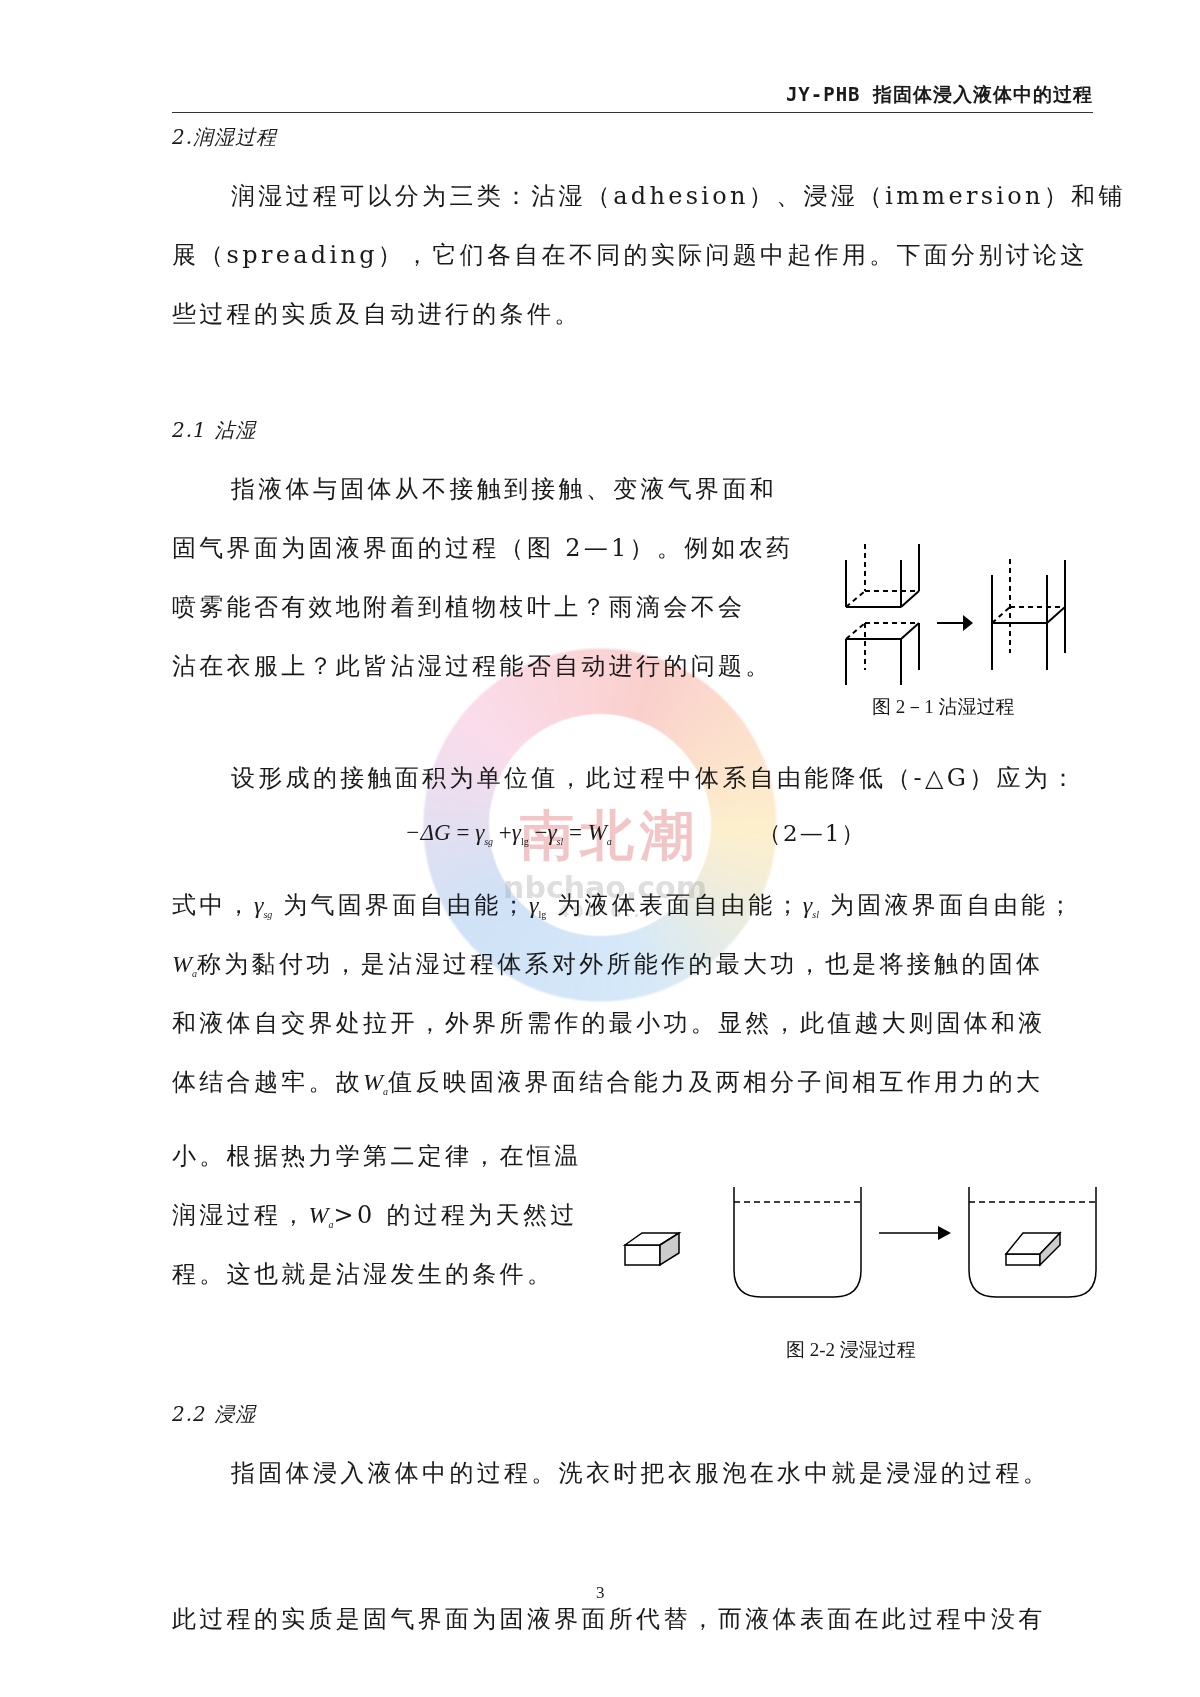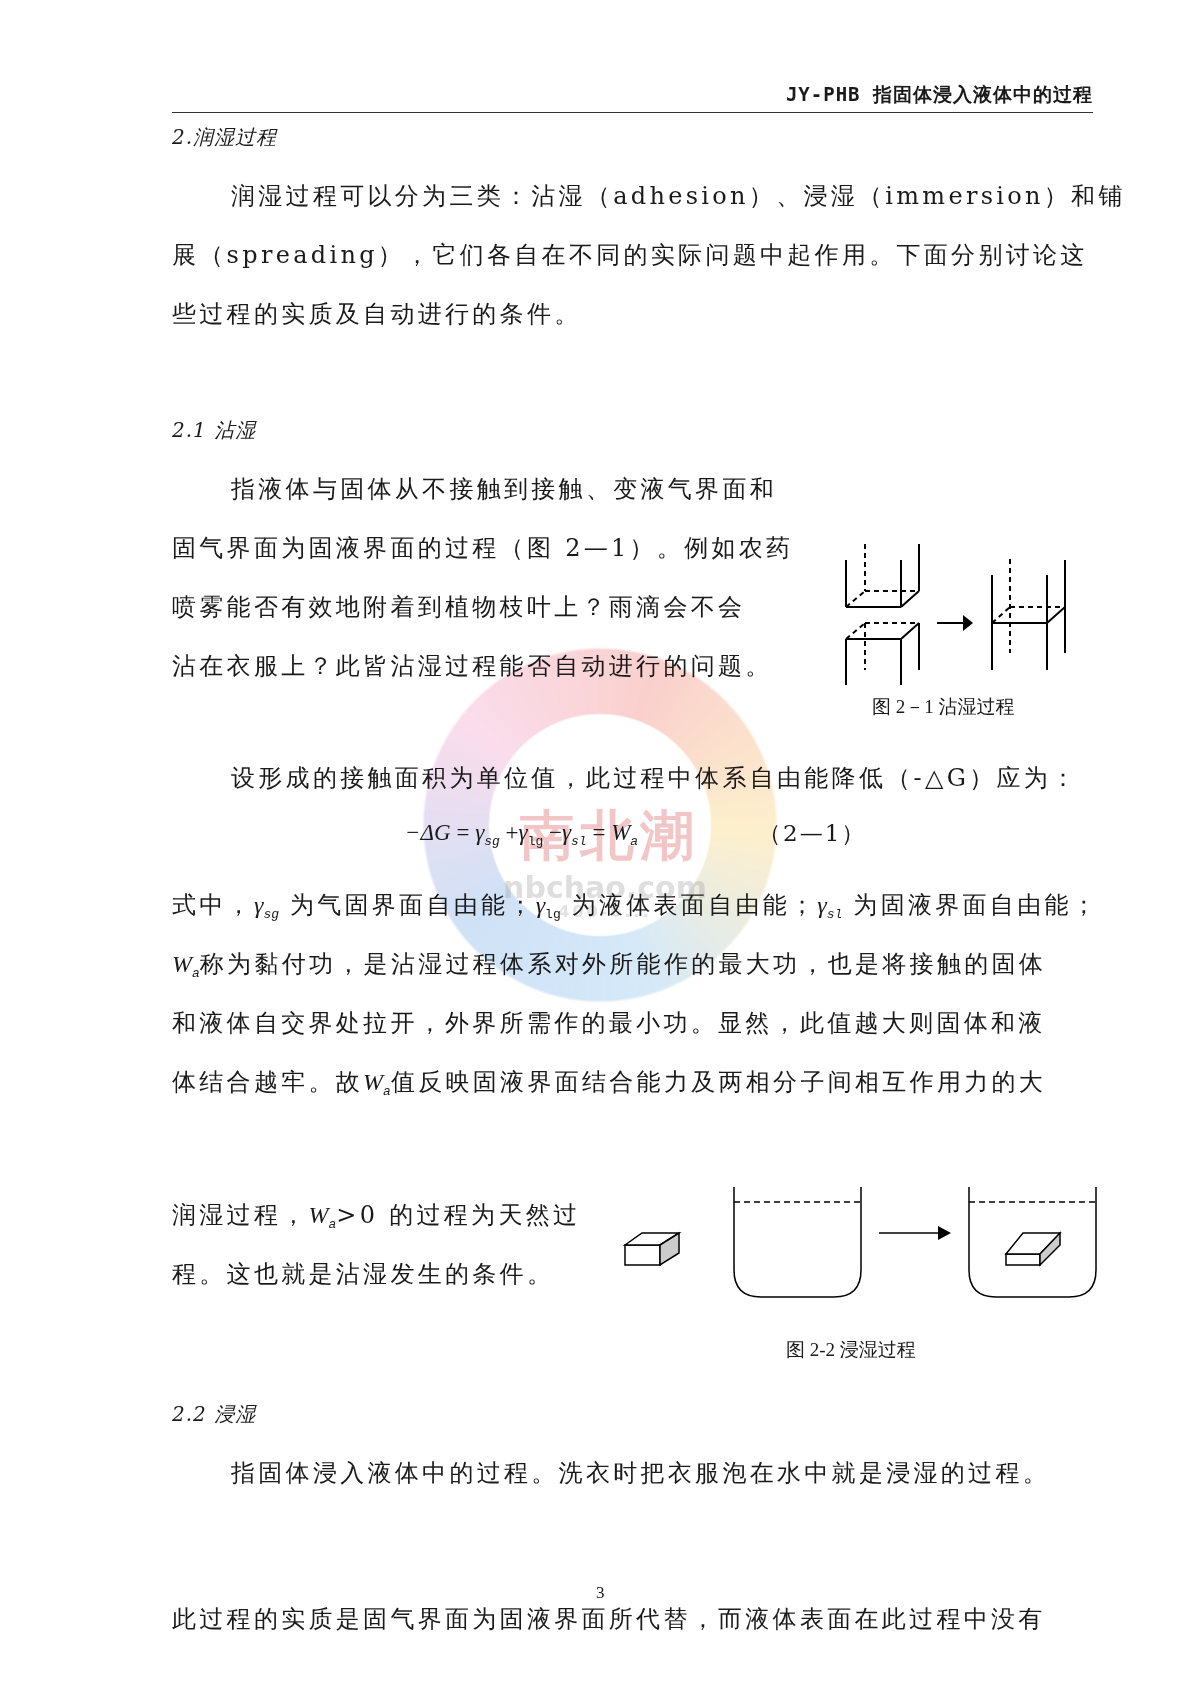--- a/index.html
+++ b/index.html
@@ -21,21 +21,21 @@
               font-family: "DejaVu Sans", sans-serif; font-size: 16px; color: rgba(160,160,160,0.3); letter-spacing: 3px; font-weight: bold; }
 
     
     .header-title { position: absolute; right: 107px; top: 82px; font-size: 19px; font-weight: bold;
                     font-family: "DejaVu Sans Mono", "Liberation Mono", monospace; letter-spacing: 1px; }
     .header-rule { position: absolute; left: 172px; top: 112px; width: 921px; height: 0; border-top: 1.5px solid #333; }
 
     .line { position: absolute; left: 172px; font-size: 24px; letter-spacing: 3.3px; white-space: nowrap; line-height: 30px; }
     .indent { left: 231px; }
     .heading { font-size: 20px; letter-spacing: 1px; font-style: italic; }
-    .sub { font-family: Liberation Mono, monospace; font-style: italic; font-size: 13px; vertical-align: -5px; letter-spacing: 0; }
+    .sub { font-family: Liberation Serif, serif; font-style: italic; font-size: 10px; vertical-align: -5px; letter-spacing: 0; }
     .sym { font-family: "Liberation Serif", serif; font-style: italic; letter-spacing: 0; }
 
     .equation { position: absolute; left: 405px; top: 820px; font-family: "Liberation Serif", serif; font-size: 23px; white-space: nowrap; }
     .equation .it { font-style: italic; }
     .eq-num { position: absolute; left: 758px; top: 818px; font-size: 23px; letter-spacing: 2px; }
 
     .caption { position: absolute; font-family: "Liberation Serif", serif; font-size: 19px; white-space: nowrap; }
     .page-number { position: absolute; left: 596px; top: 1583px; font-family: "Liberation Serif", serif; font-size: 17px; }
 
     svg { position: absolute; overflow: visible; }
@@ -121,20 +121,21 @@
     <span>为液体表面自由能；</span><span class="sym">γ</span><span class="sub">sl</span>
     <span>为固液界面自由能；</span>
   </div>
   <div class="line" style="top:949px;">
     <span class="sym">W</span><span class="sub">a</span><span>称为黏付功，是沾湿过程体系对外所能作的最大功，也是将接触的固体</span>
   </div>
   <div class="line" style="top:1008px;">和液体自交界处拉开，外界所需作的最小功。显然，此值越大则固体和液</div>
   <div class="line" style="top:1067px;">
     <span>体结合越牢。故</span><span class="sym">W</span><span class="sub">a</span><span>值反映固液界面结合能力及两相分子间相互作用力的大</span>
   </div>
+  <div class="line" style="top:1141px;">小。根据热力学第二定律，在恒温</div>
   <div class="line" style="top:1200px;">
     <span>润湿过程，</span><span class="sym">W</span><span class="sub">a</span><span>&gt;0 的过程为天然过</span>
   </div>
   <div class="line" style="top:1259px;">程。这也就是沾湿发生的条件。</div>
 
   <svg style="left:620px; top:1170px;" width="500" height="140" viewBox="0 0 500 140">
     <g stroke="#000" stroke-width="1.5">
 
       <polygon points="5,75 40,75 40,95 5,95" fill="#fff"></polygon>
       <polygon points="5,75 22,63 59,63 40,75" fill="#fff"></polygon>

